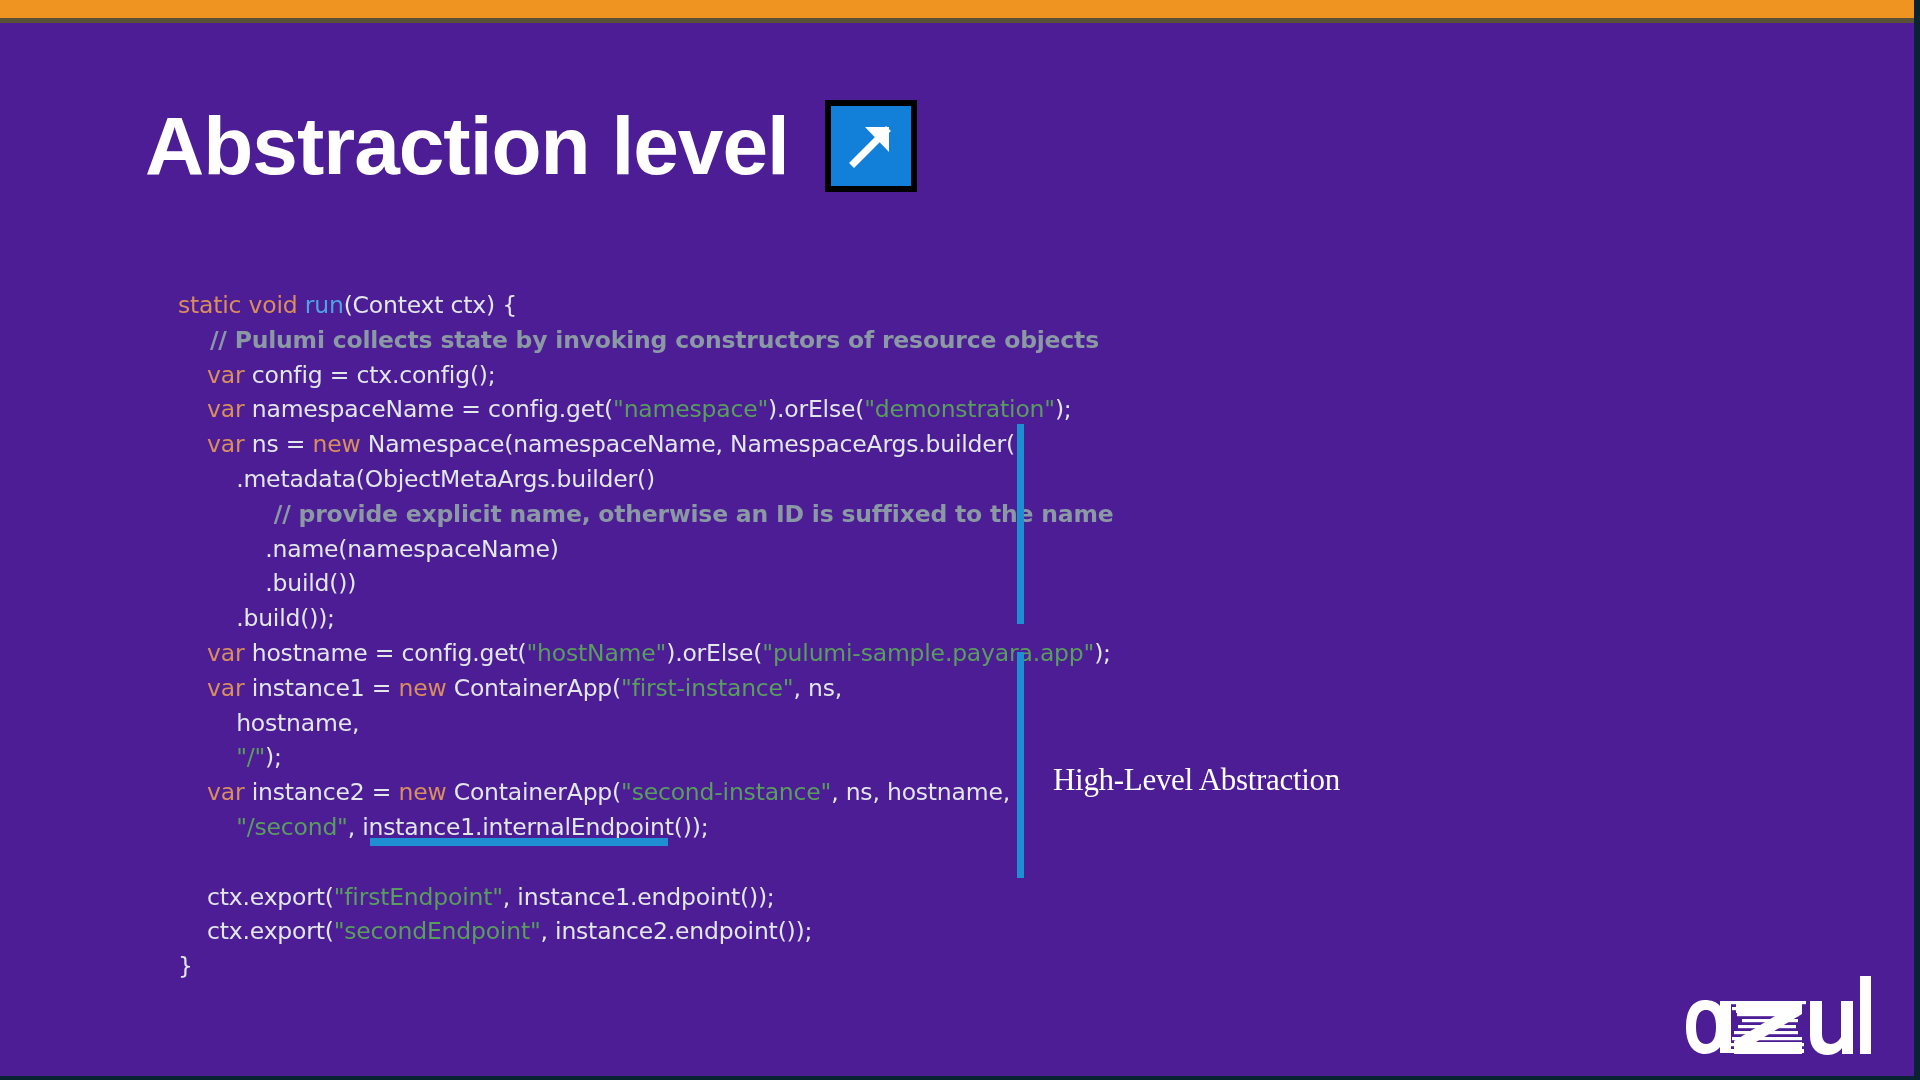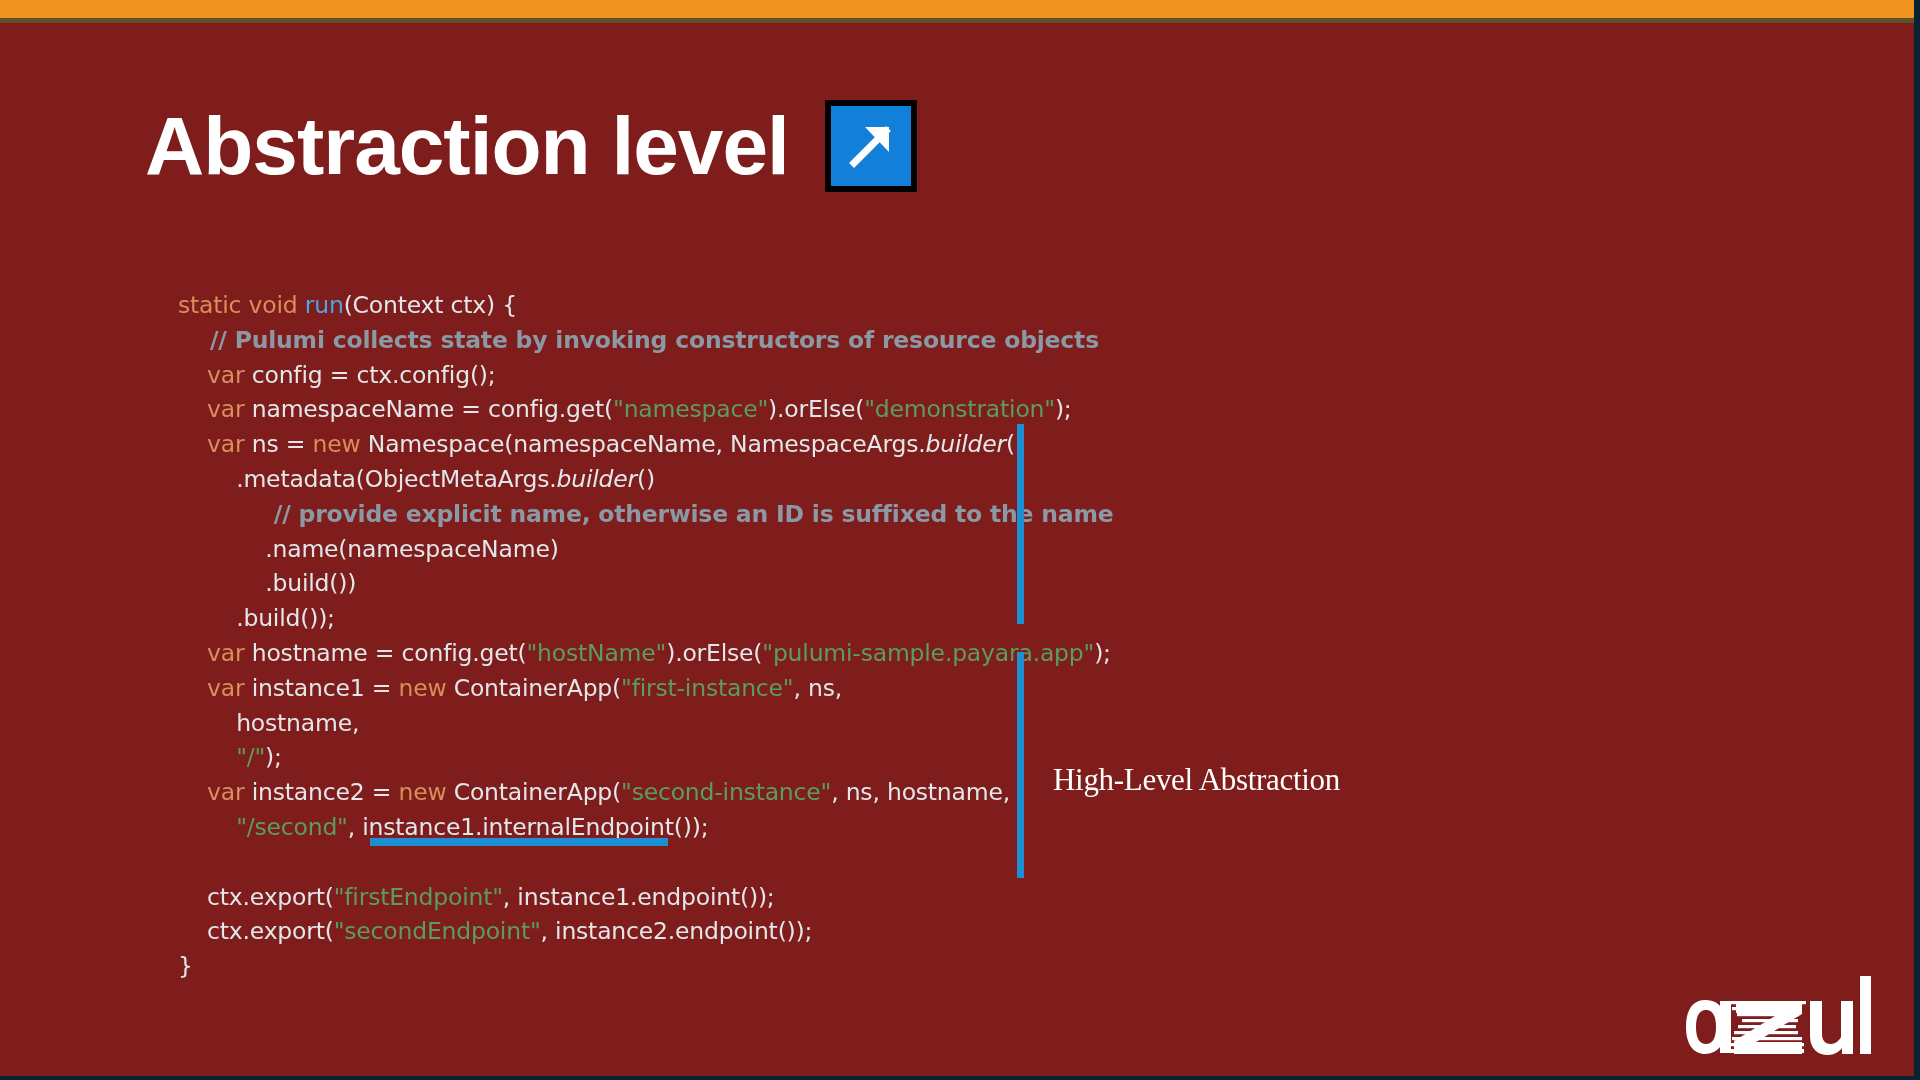--- a/index.html
+++ b/index.html
@@ -11,21 +11,21 @@
     width: 1920px;
     height: 1080px;
     overflow: hidden;
     font-family: "Liberation Sans", sans-serif;
   }
 
   #slide {
     position: relative;
     width: 1920px;
     height: 1080px;
-    background: #7f1d1d;
+    background: #4c1d95;
     box-sizing: border-box;
     border-right: 6px solid #0a2333;
     border-bottom: 4px solid #0a2333;
     overflow: hidden;
   }
 
   
   #top-bar {
     position: absolute;
     left: 0; top: 0;
@@ -83,21 +83,21 @@
     color: #e2e7ea;
     white-space: pre;
     letter-spacing: -0.2px;
   }
   .ln { display: block; height: 34.8px; }
   .kw   { color: #d98f5c; }
   .fn   { color: #4fa3e3; }
   .cmt  { color: #8a99a3; font-weight: bold; }
   .str  { color: #5a9e5e; }
   .pln  { color: #e2e7ea; }
-  .ital { font-style: italic; }
+  .ital { }
 
   
   #code-underline {
     position: absolute;
     left: 370px;
     top: 838px;
     width: 298px;
     height: 8px;
     background: #1f8fd4;
   }

